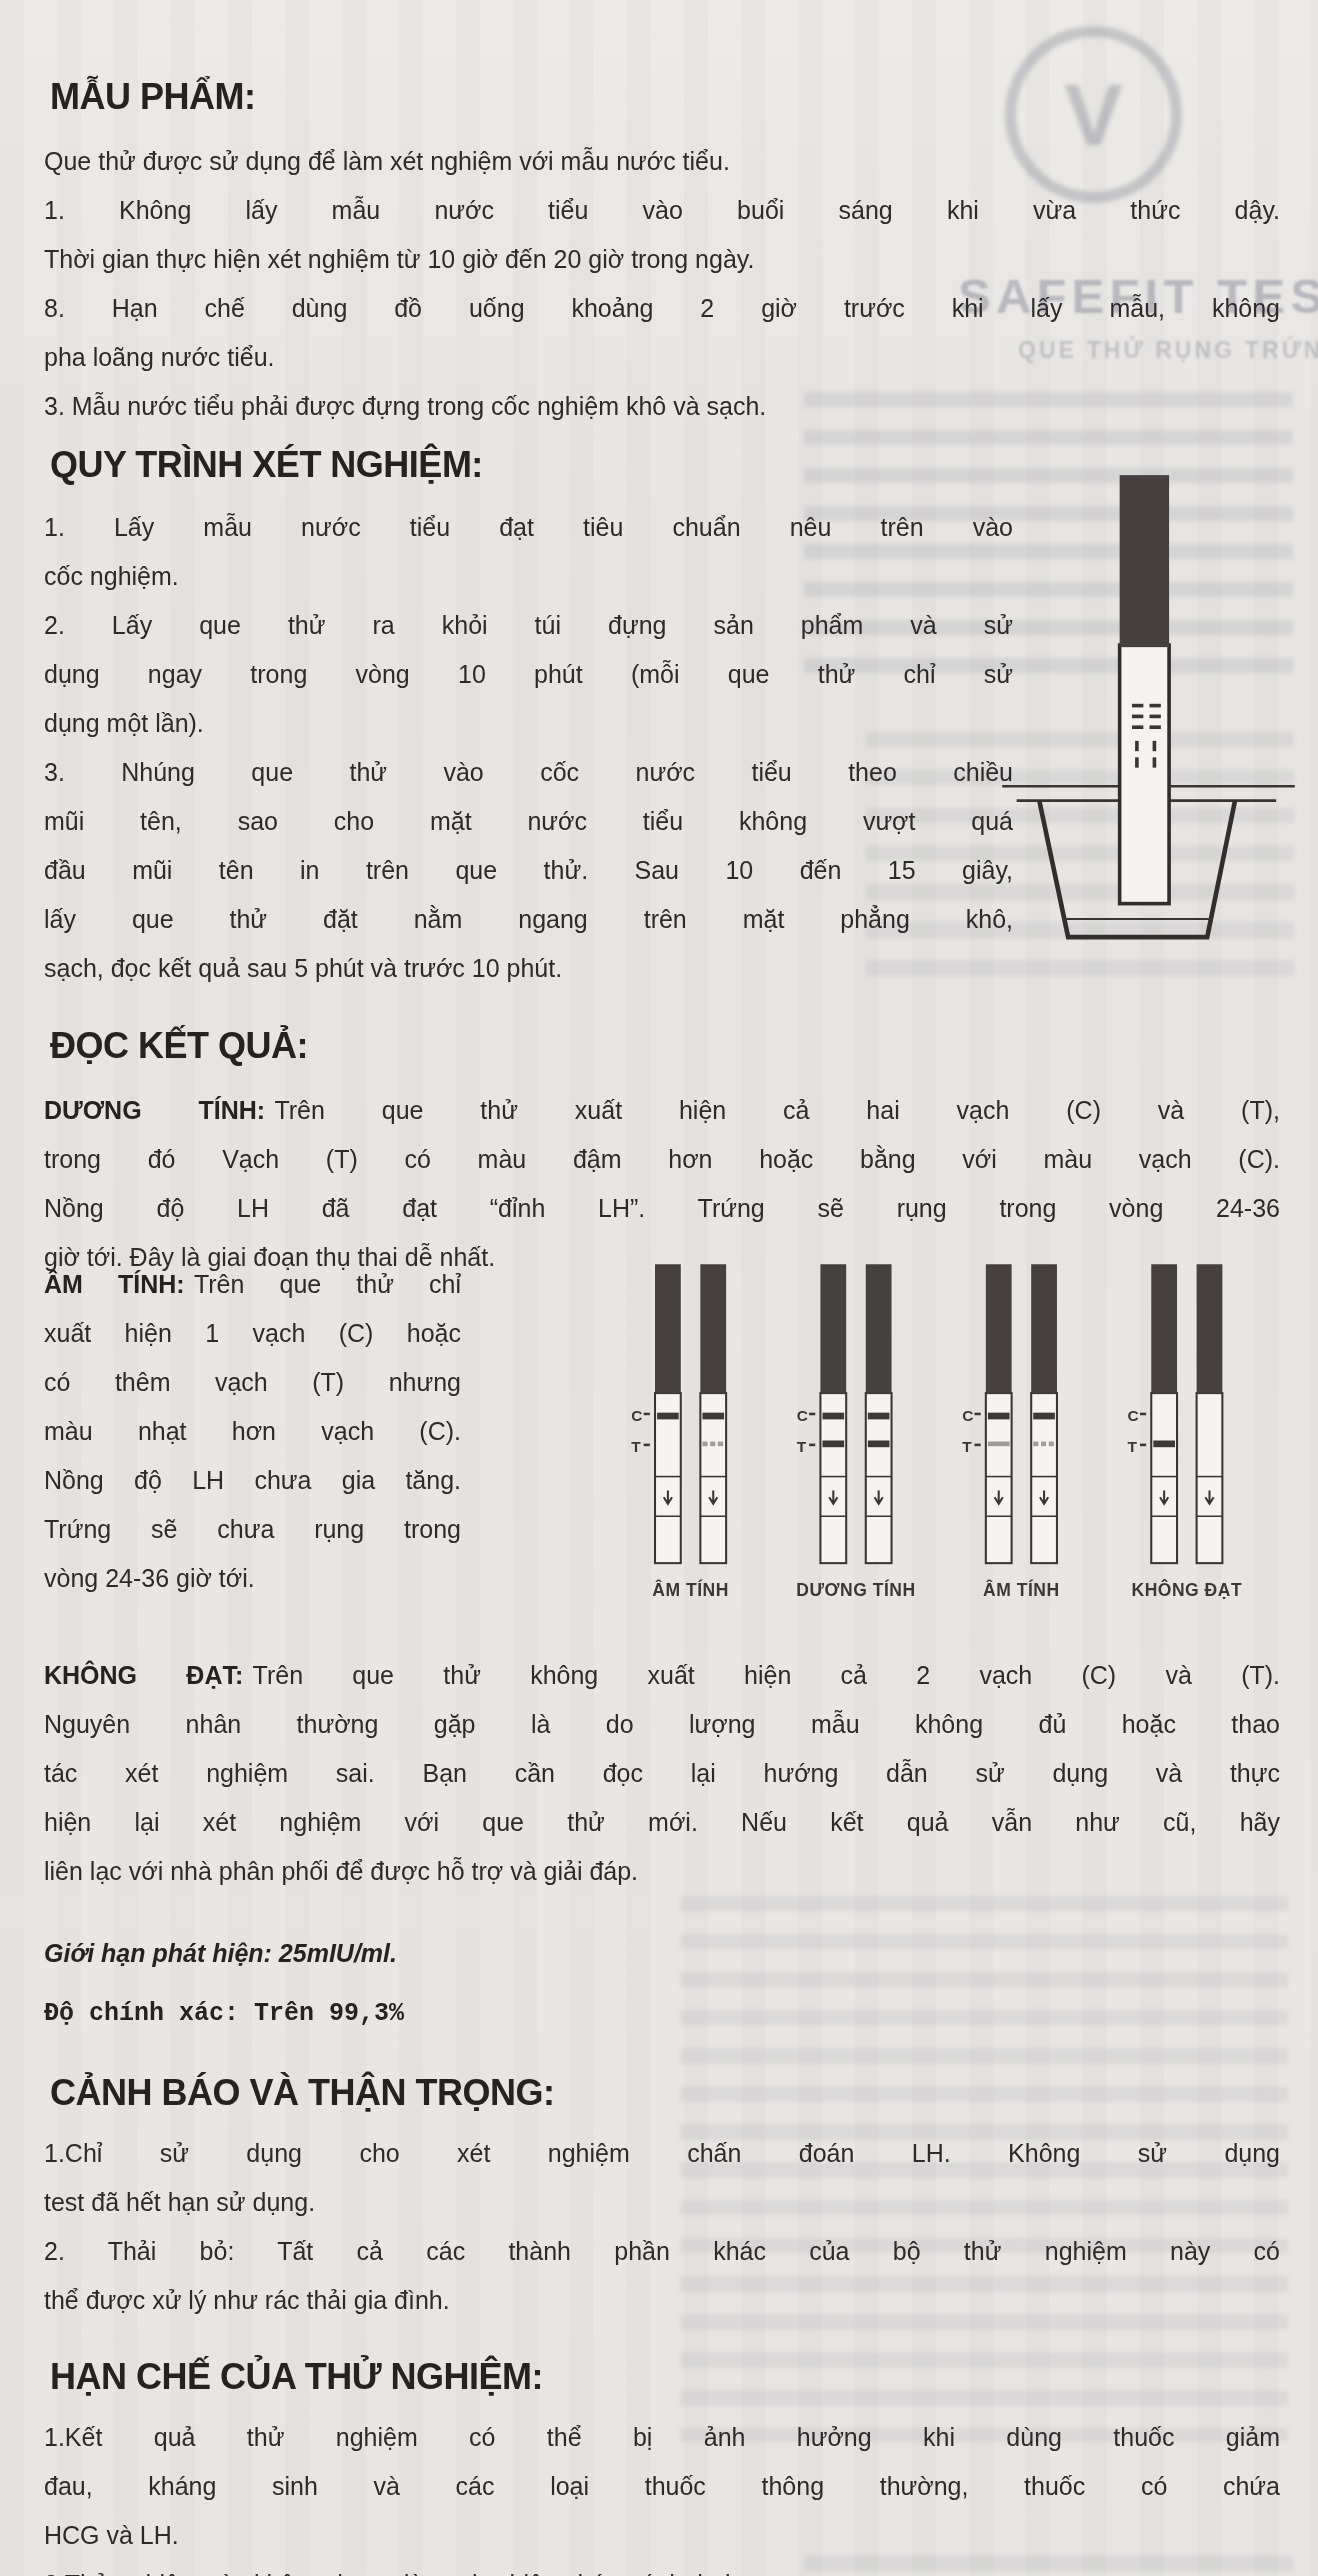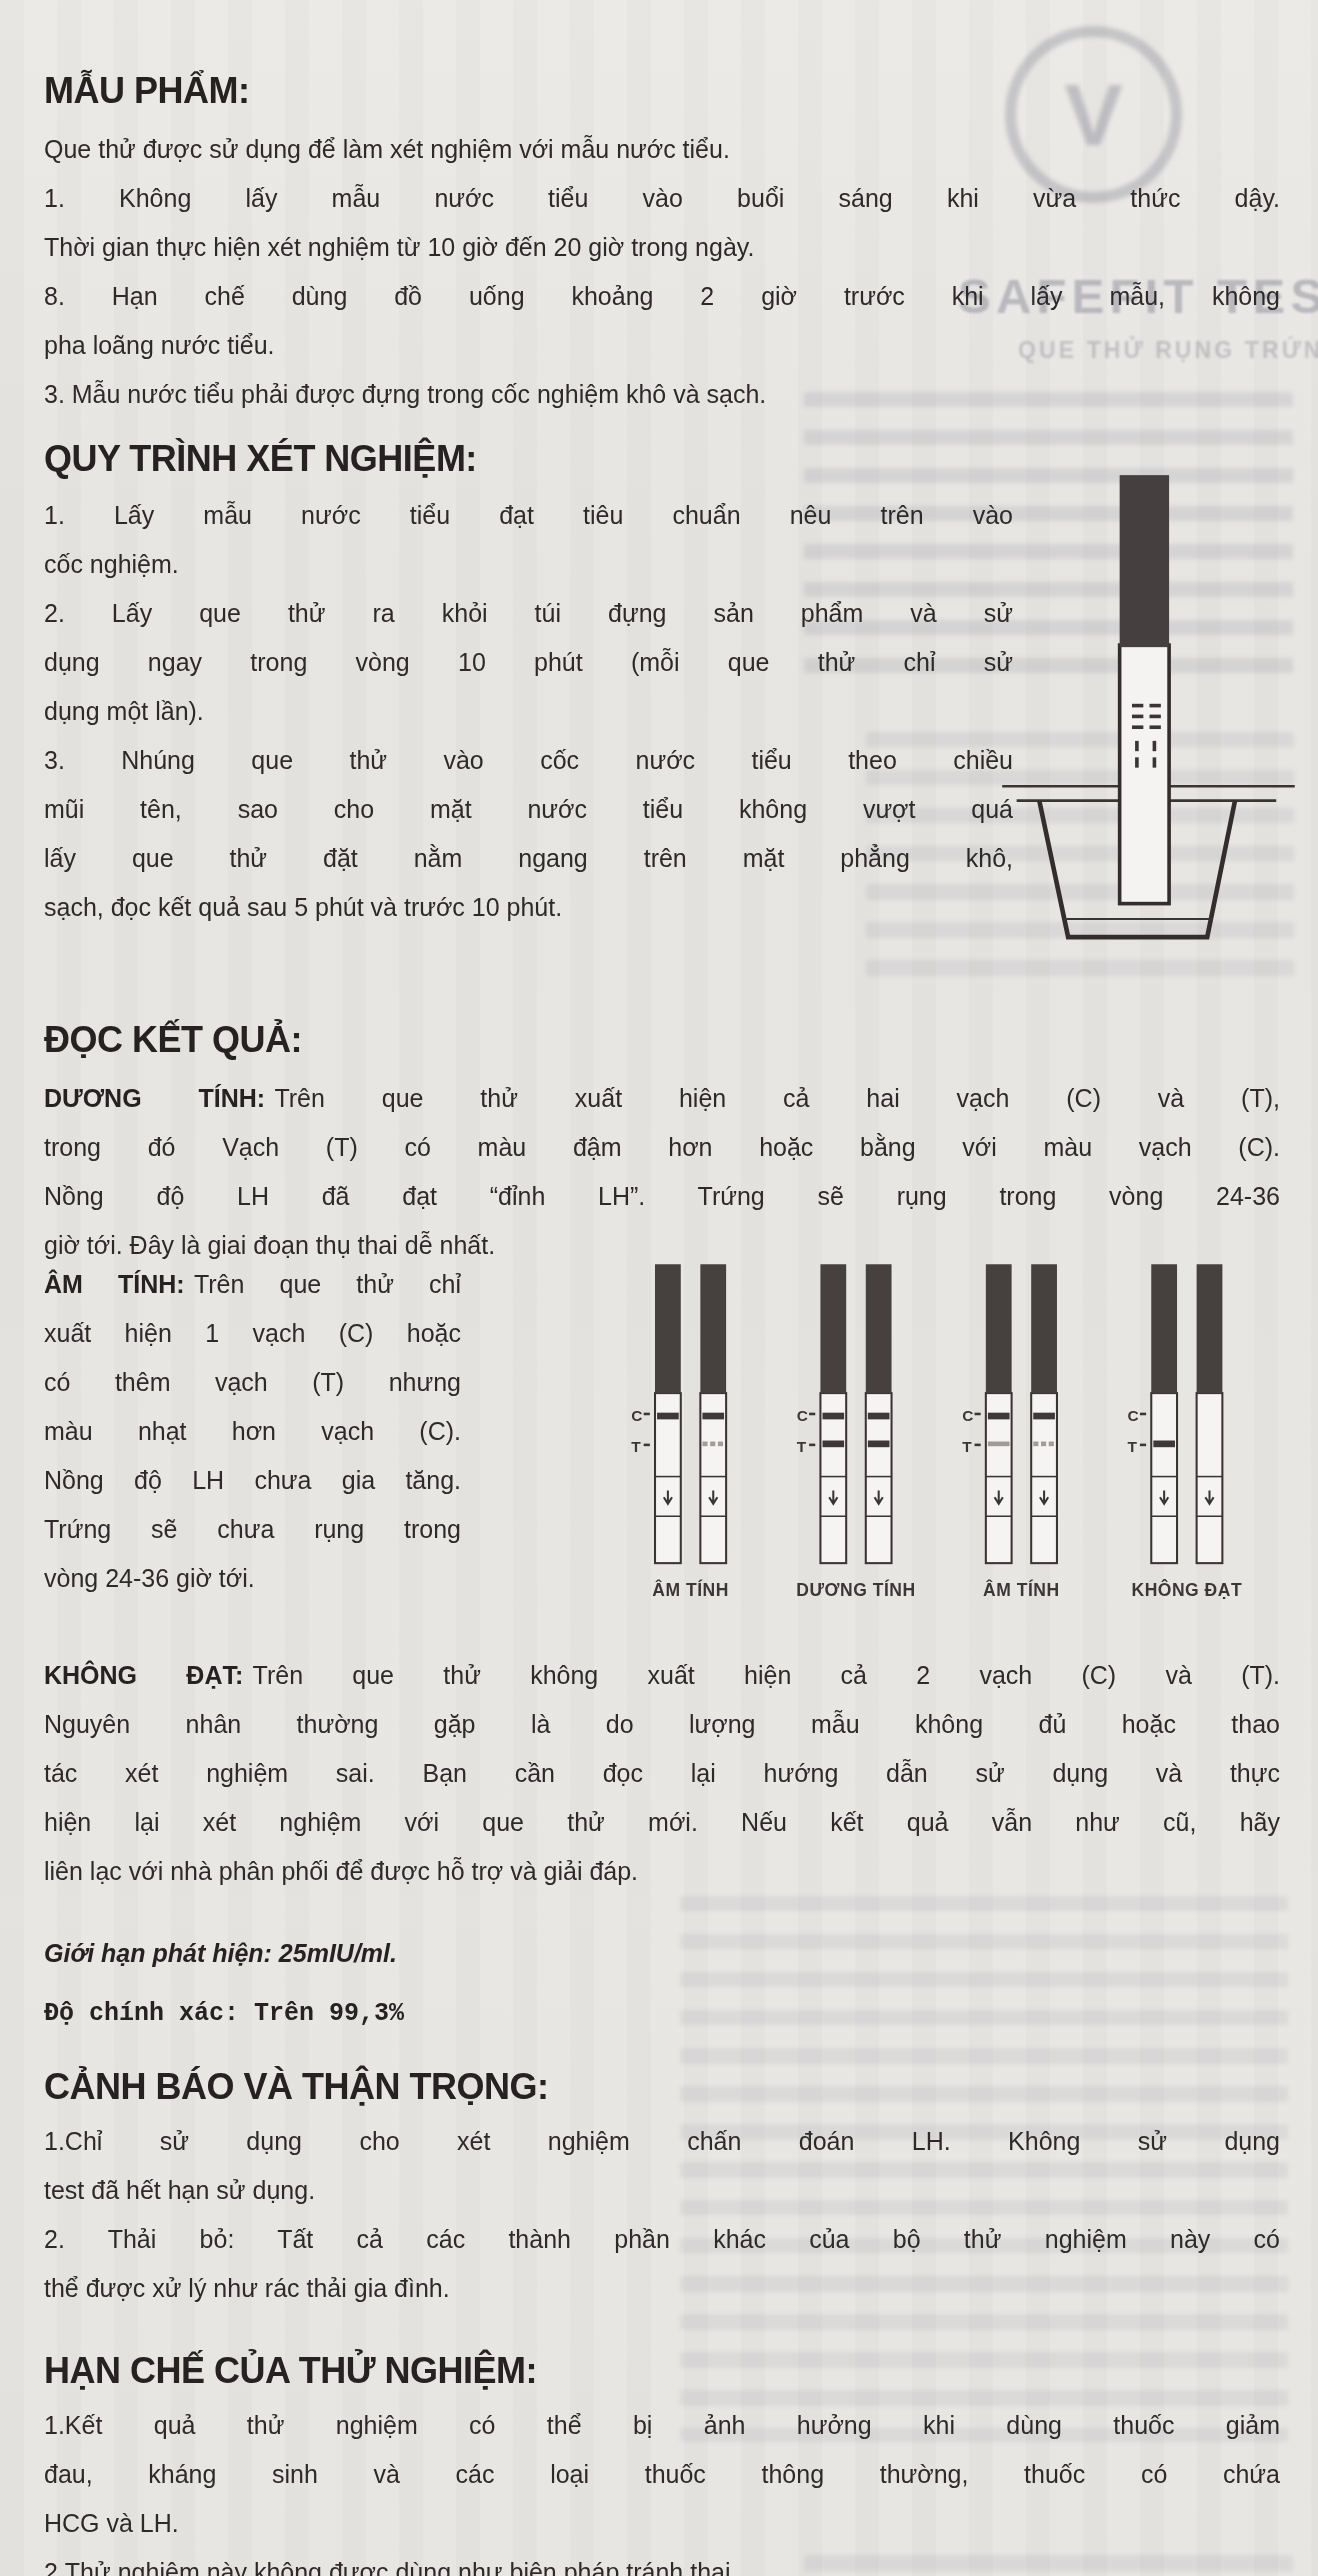--- a/index.html
+++ b/index.html
@@ -11,21 +11,21 @@
       repeating-linear-gradient(90deg, rgba(0,0,0,0.018) 0 24px, rgba(255,255,255,0.02) 24px 57px),
       linear-gradient(180deg,#eceae7 0%,#e7e5e2 18%,#e9e7e4 55%,#e6e4e1 100%);
     overflow:hidden;
     font-family:"Liberation Sans","DejaVu Sans",sans-serif;
     color:#2e2a2a;
     -webkit-font-smoothing:antialiased;
   }
   .abs{position:absolute;}
   h2.sec{
     font-size:36px;line-height:47px;font-weight:700;color:#262222;
-    margin:0;letter-spacing:-0.5px;
+    margin:6px;letter-spacing:-0.5px;
   }
   .ln{font-size:25px;line-height:49px;white-space:nowrap;}
   .jline{text-align:justify;text-align-last:justify;}
   .lastline{text-align:left;text-align-last:left;}
   .lbl{font-weight:700;color:#262222;margin-right:9.3px;}
   .bold{font-weight:700;color:#262222;}
   .blk{position:absolute;left:44px;}
   
   .ghost-par{
     position:absolute;
@@ -82,20 +82,21 @@
     <h2 class="sec">QUY TRÌNH XÉT NGHIỆM:</h2>
     <div style="height:9.3px;"></div>
     <div style="width:969px;">
       <div class="ln jline">1. Lấy mẫu nước tiểu đạt tiêu chuẩn nêu trên vào</div>
       <div class="ln lastline">cốc nghiệm.</div>
       <div class="ln jline">2. Lấy que thử ra khỏi túi đựng sản phẩm và sử</div>
       <div class="ln jline">dụng ngay trong vòng 10 phút (mỗi que thử chỉ sử</div>
       <div class="ln lastline">dụng một lần).</div>
       <div class="ln jline">3. Nhúng que thử vào cốc nước tiểu theo chiều</div>
       <div class="ln jline">mũi tên, sao cho mặt nước tiểu không vượt quá</div>
+      <div class="ln jline">đầu mũi tên in trên que thử. Sau 10 đến 15 giây,</div>
       <div class="ln jline">lấy que thử đặt nằm ngang trên mặt phẳng khô,</div>
       <div class="ln lastline">sạch, đọc kết quả sau 5 phút và trước 10 phút.</div>
     </div>
   </div>
 
   <svg class="abs" style="left:1002px;top:471px;" width="294" height="497" viewBox="0 0 570 965">
 
     <line x1="0" y1="612" x2="568" y2="612" stroke="#3a3434" stroke-width="5"></line>
     <line x1="28" y1="640" x2="532" y2="640" stroke="#3a3434" stroke-width="5"></line>
 

